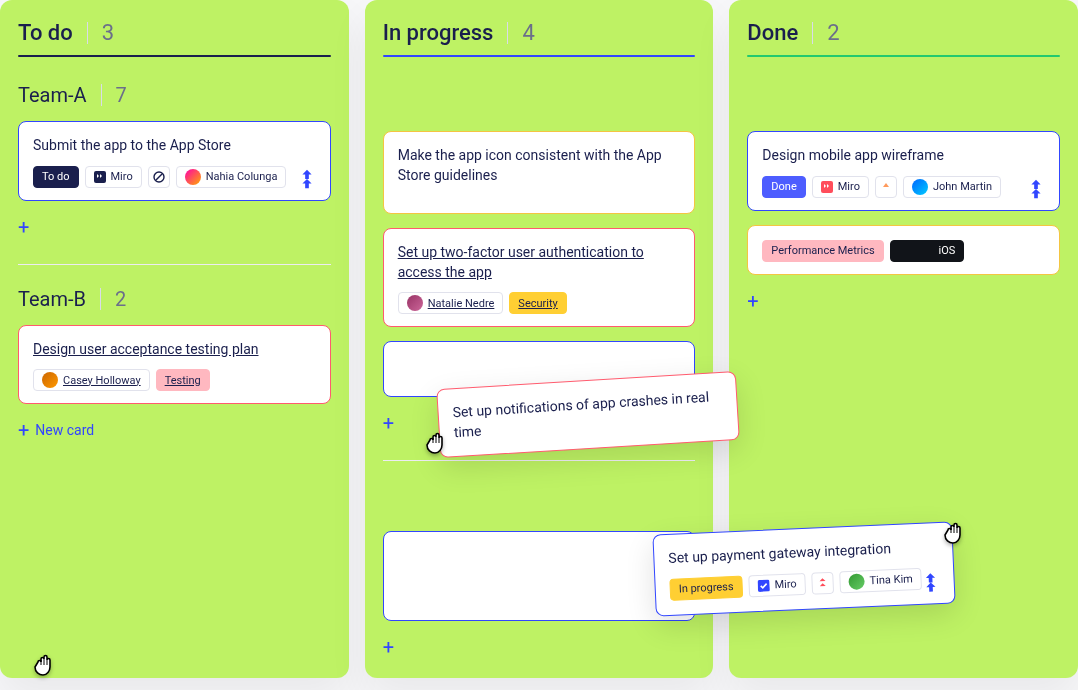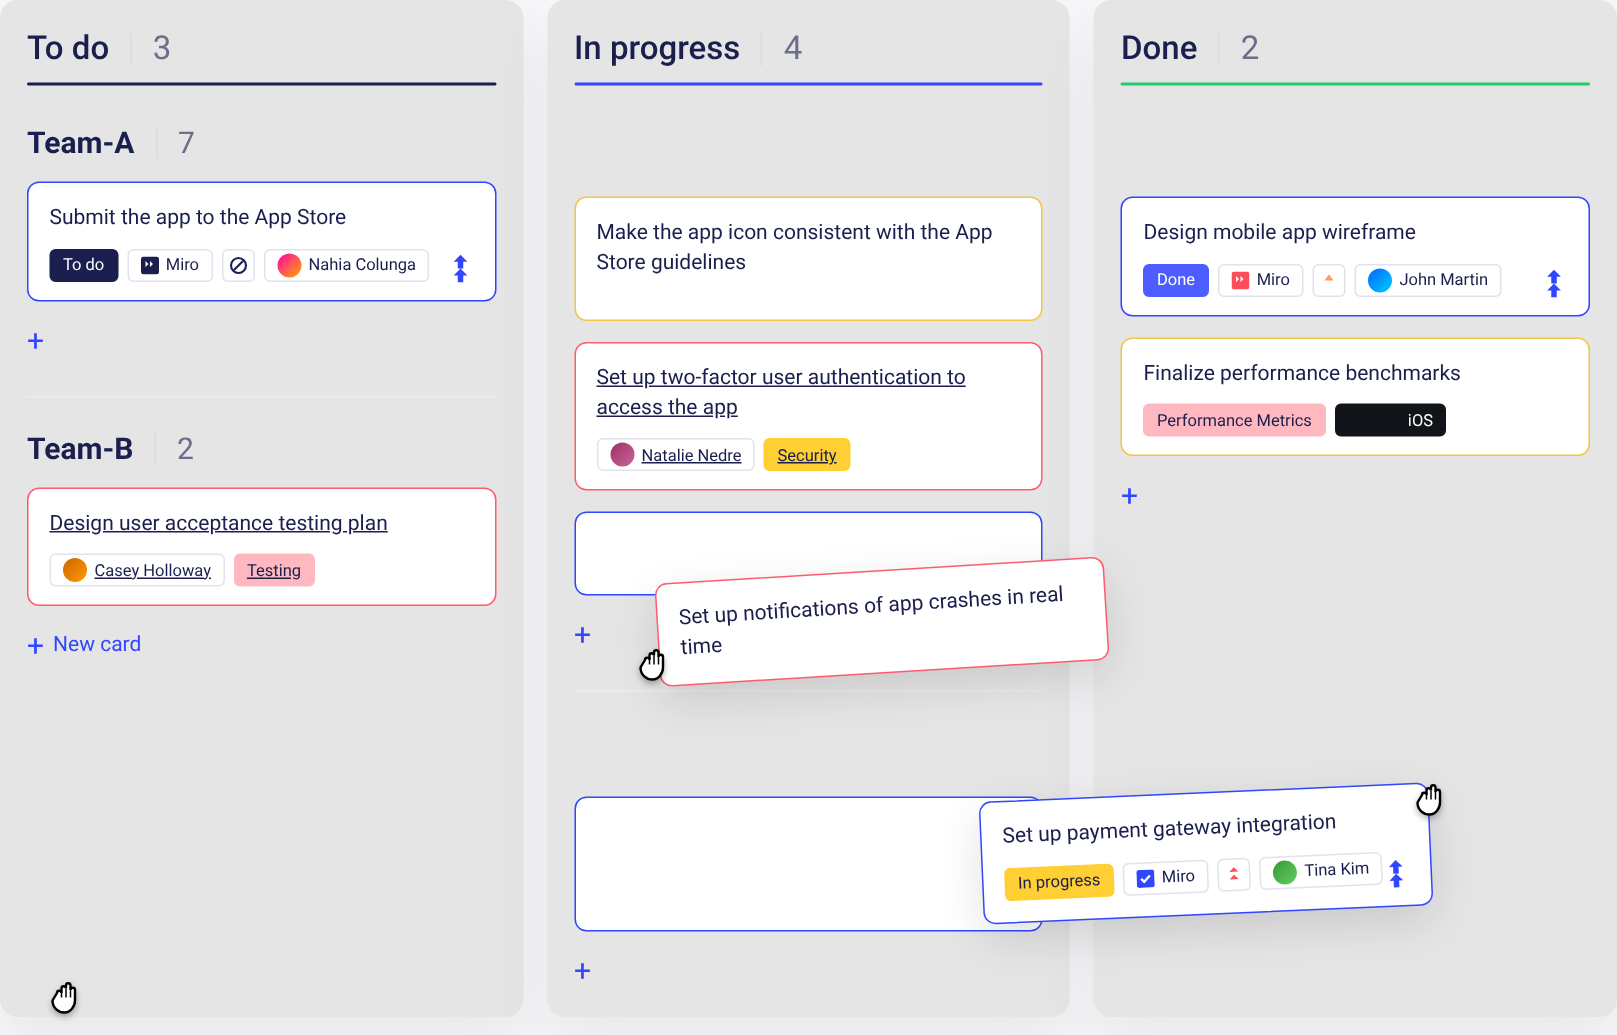--- a/index.html
+++ b/index.html
@@ -11,21 +11,21 @@
     width: 1078px;
     height: 690px;
     overflow: hidden;
   }
   .board {
     display: flex;
     gap: 16px;
     padding: 0;
   }
   .column {
-    background: #e5e5e5;
+    background: #bef264;
     border-radius: 12px;
     width: 352px;
     padding: 20px 18px;
     box-shadow: 0 20px 40px rgba(0,0,0,0.06);
     position: relative;
   }
   .col-header {
     display: flex;
     align-items: baseline;
     gap: 14px;
@@ -57,21 +57,21 @@
   .u-done { background: #22c96f; }
 
   .swim-header {
     display: flex;
     align-items: baseline;
     gap: 14px;
     margin-bottom: 14px;
   }
   .swim-title {
     font-size: 20px;
-    font-weight: 700;
+    font-weight: 400;
     color: #1a1f4d;
   }
   .swim-count {
     font-size: 20px;
     color: #6b6f8a;
   }
   .swim-divider {
     height: 1px;
     background: #ececf2;
     margin: 26px 0 22px 0;
@@ -325,21 +325,20 @@
           <span class="avatar av-2"></span>
           <span>John Martin</span>
         </span>
       </div>
       <svg class="jira-icon" viewBox="0 0 24 24">
           <path d="M12 2l5 5h-3v5h-4V7H7l5-5zm0 10l5 5h-3v5h-4v-5H7l5-5z" fill="#3146ff"></path>
         </svg>
     </div>
 
     <div class="card b-yellow">
-      <div class="card-title">Finalize performance benchmarks</div>
       <div class="chips">
         <span class="chip pill-pink">Performance Metrics</span>
         <span class="chip pill-dark">iOS</span>
       </div>
     </div>
 
     <div class="add-btn">
       <span class="plus">+</span>
     </div>
   </div>

